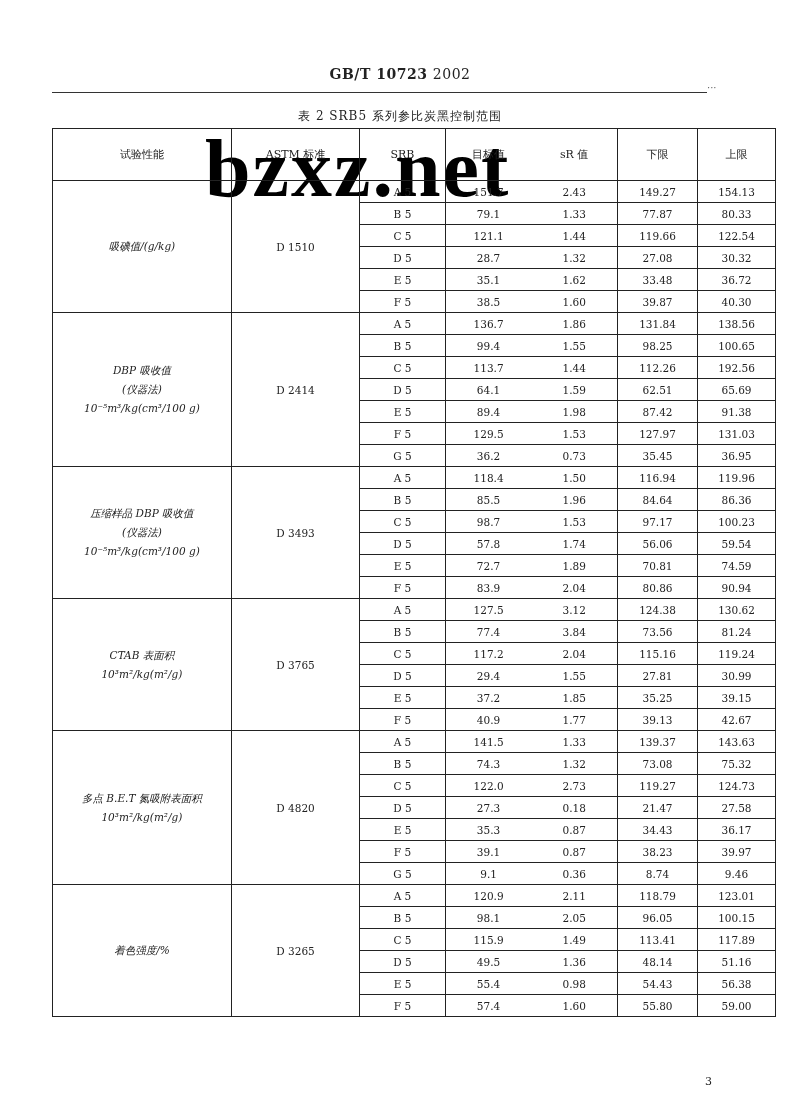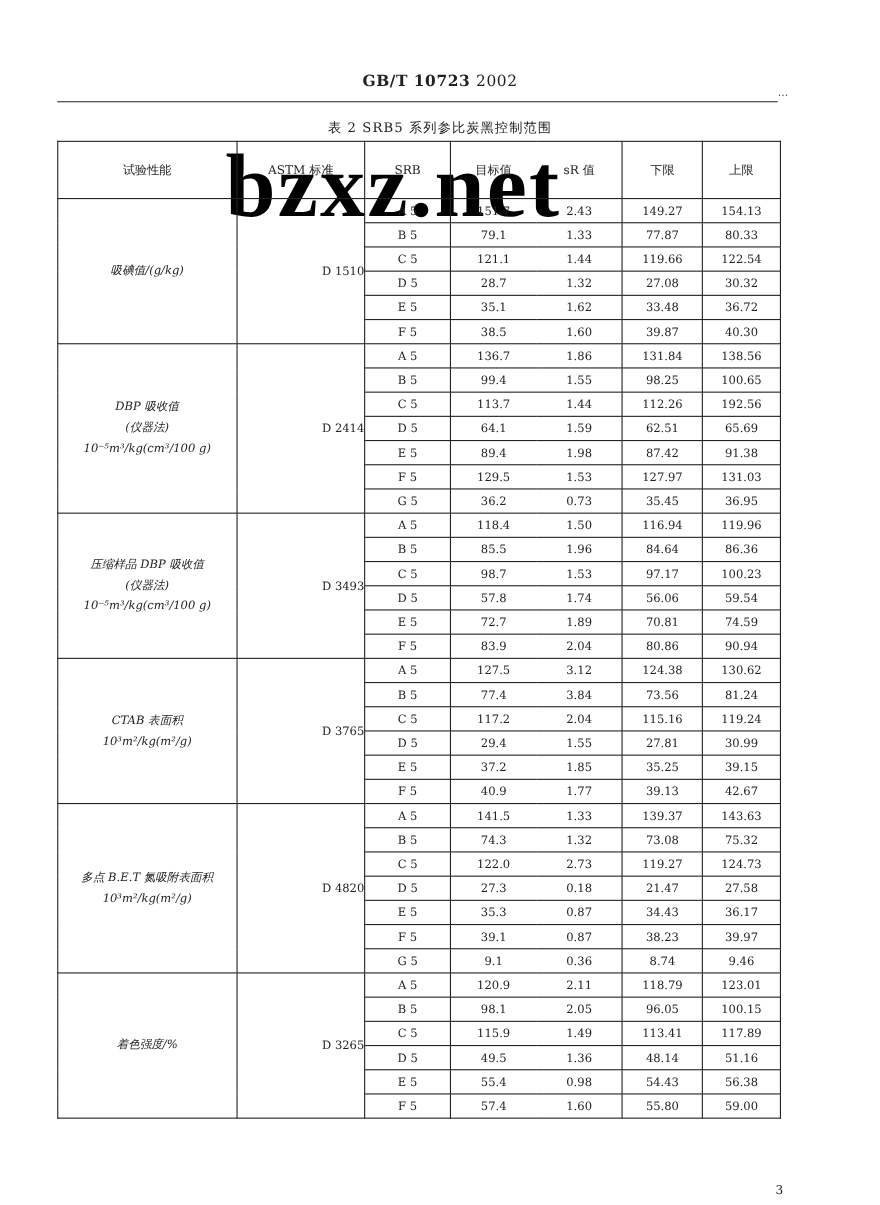--- a/index.html
+++ b/index.html
@@ -8,27 +8,27 @@
   .std-id { position: absolute; left: 0; width: 800px; top: 66px; text-align: center;
             font-size: 14px; font-weight: bold; letter-spacing: 0.5px; }
   .std-id .yr { font-weight: normal; margin-top: 40px; }
   .rule { position: absolute; top: 92px; left: 52px; width: 655px; height: 1px; background: #333; }
   .dots-right { position: absolute; top: 82px; left: 707px; font-size: 10px; color: #555; }
   .table-title { position: absolute; top: 108px; left: 0; width: 800px; text-align: center;
                  font-size: 12px; letter-spacing: 1px; }
   .watermark { position: absolute; top: 128px; left: 205px; font-family: Liberation Serif, serif;
                font-weight: bold; font-size: 82px; color: #000000; letter-spacing: 2px;
                line-height: 1; z-index: 0; pointer-events: none; }
-  table.data { position: absolute; top: 128px; left: 52px; width: 658px;
+  table.data { position: absolute; top: 128px; left: 52px; width: 724px;
                border-collapse: collapse; font-size: 10.5px; z-index: 1; }
   table.data th, table.data td { border: 1px solid #222; text-align: center; padding: 0; }
   table.data thead th { height: 51px; font-weight: normal; font-size: 11px; }
   table.data tbody td { height: 21px; }
   table.data td.prop { width: 162px; line-height: 19px; font-size: 10.5px; font-style: italic; }
-  table.data td.astm { width: 116px; text-align: right; }
+  table.data td.astm { width: 116px; }
   table.data td.srb { width: 77px; }
   table.data td.target { width: 78px; border-right: none; }
   table.data td.sr { width: 78px; border-left: none; text-align: center; }
   table.data td.lower { width: 72px; }
   table.data td.upper { width: 70px; }
   table.data th.c-target { border-right: none; }
   table.data th.c-sr { border-left: none; }
   .page-num { position: absolute; top: 1075px; left: 705px; font-size: 11px; }
 </style>
 </head>

